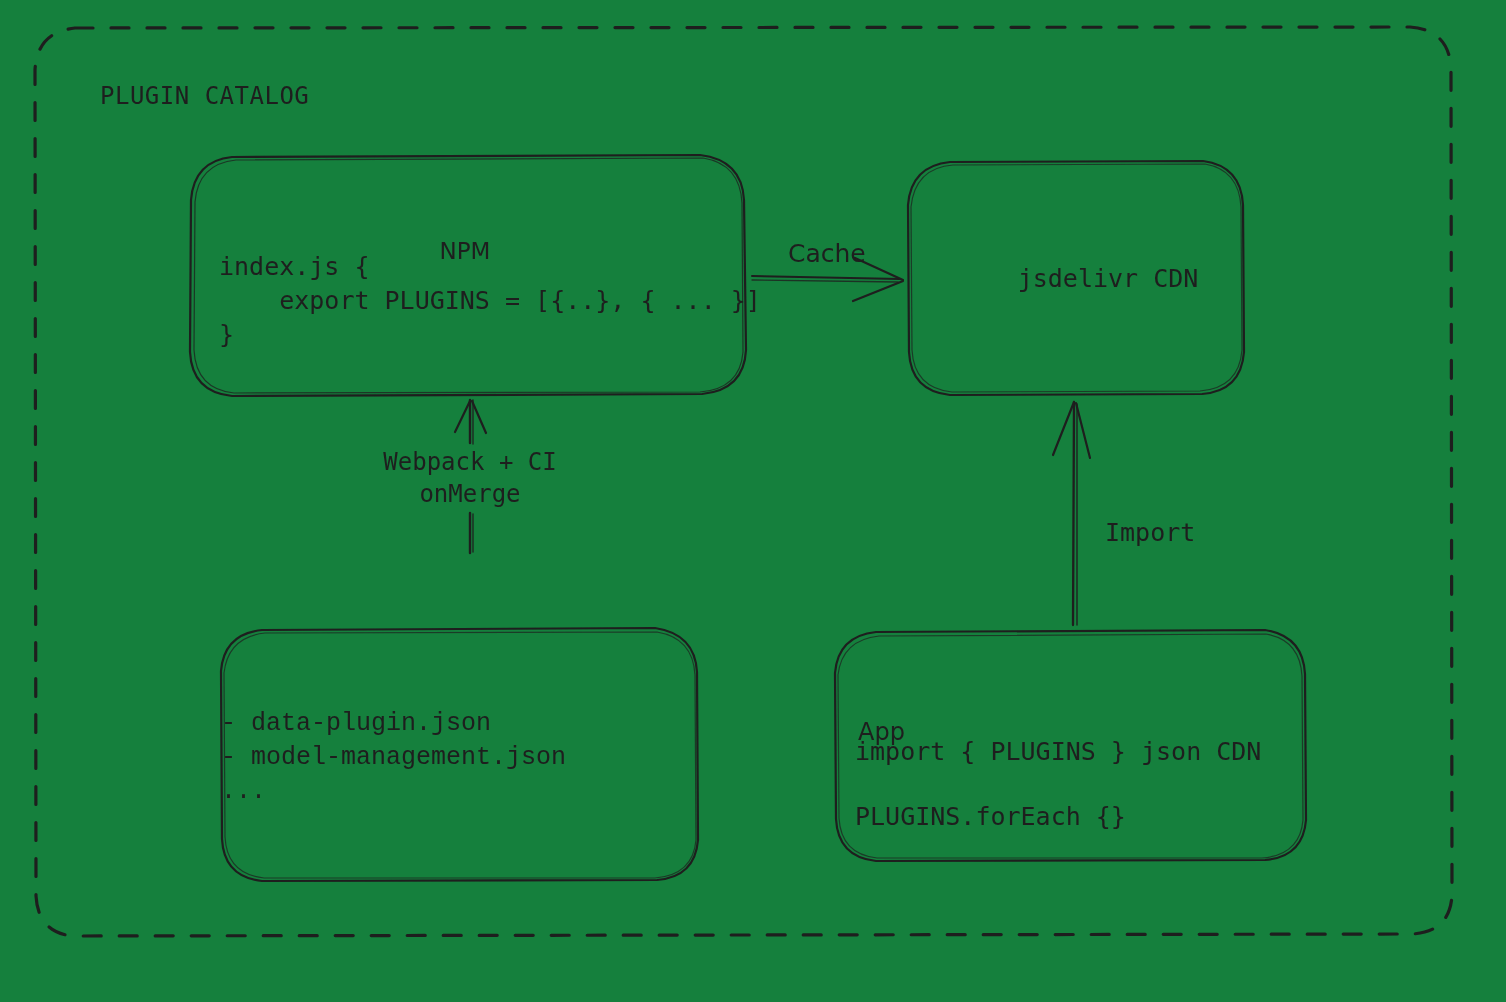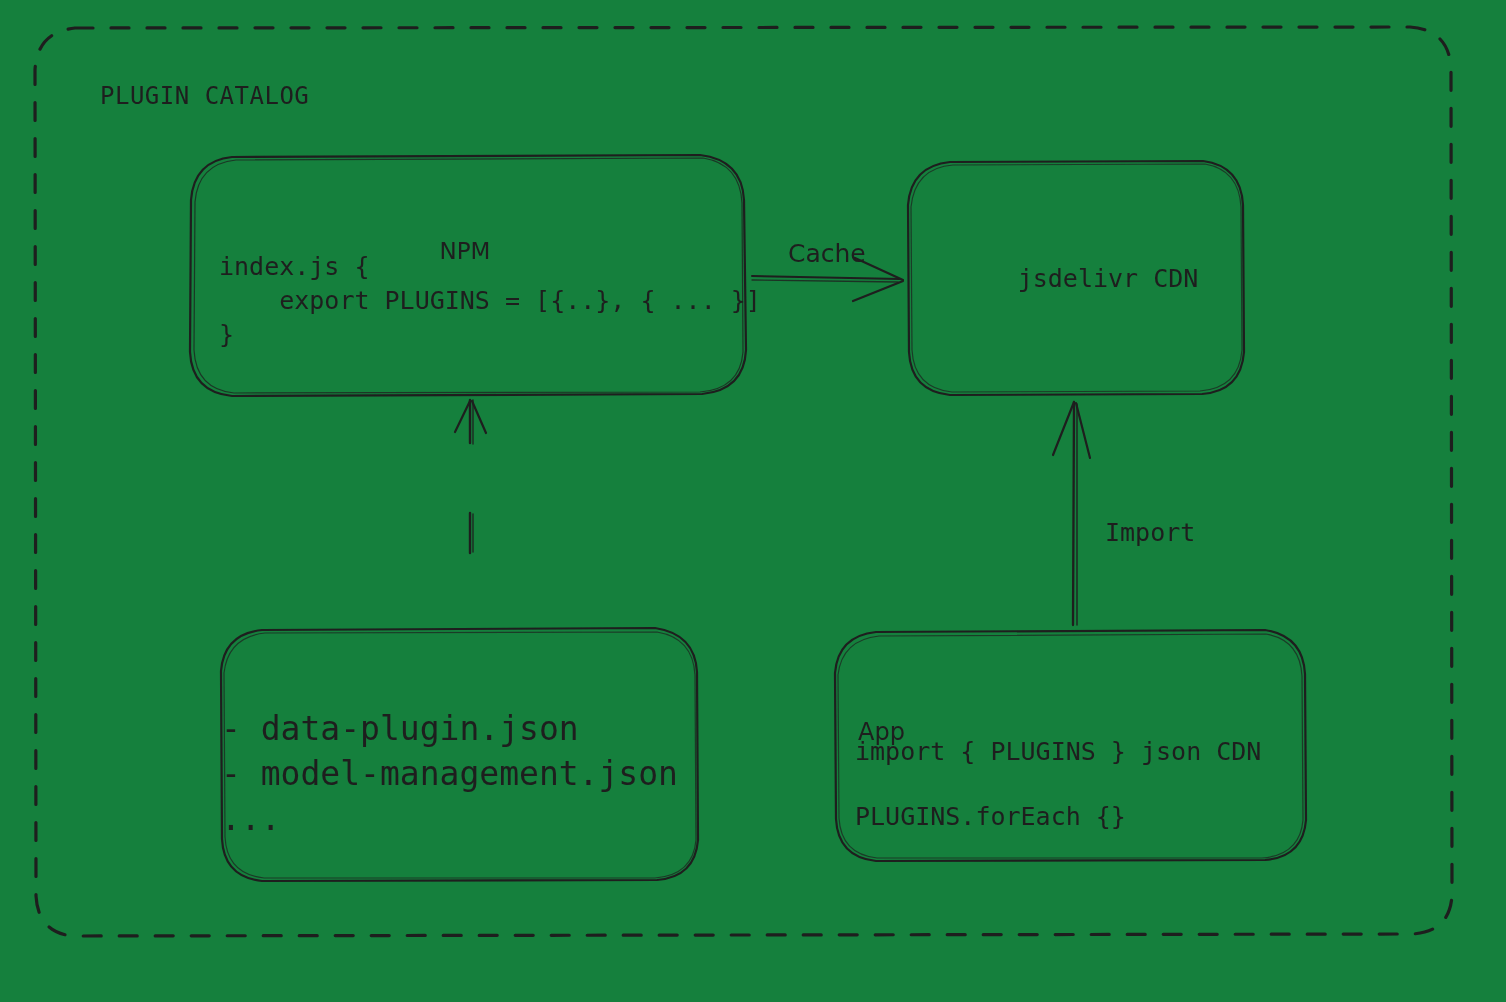--- a/index.html
+++ b/index.html
@@ -77,22 +77,23 @@
 
   
   #repo-label {
     left: 200px; top: 566px;
     width: 380px;
     text-align: center;
     font-size: 25px;
   }
   #repo-list {
     left: 221px; top: 707px;
-    font-size: 33px;
+    font-size: 25px;
     line-height: 1.36;
+    font-family: Liberation Mono, monospace;
   }
 
   
   #import-label {
     left: 1105px; top: 516px;
     font-size: 25px;
   }
 
   
   #app-title {
@@ -170,20 +171,22 @@
 
   <div class="txt sans" id="npm-title">NPM</div>
   <div class="txt mono" id="npm-code">index.js {
     export PLUGINS = [{..}, { ... }]
 }</div>
 
   <div class="txt mono" id="cdn-label">jsdelivr CDN</div>
 
   <div class="txt sans" id="cache-label">Cache</div>
 
+  <div class="txt mono" id="webpack-label">Webpack + CI
+onMerge</div>
 
   <div class="txt mono" id="repo-list">- data-plugin.json
 - model-management.json
 ...</div>
 
   <div class="txt mono" id="import-label">Import</div>
 
   <div class="txt sans" id="app-title">App</div>
   <div class="txt mono" id="app-code-1">import { PLUGINS } json CDN</div>
   <div class="txt mono" id="app-code-2">PLUGINS.forEach {}</div>

